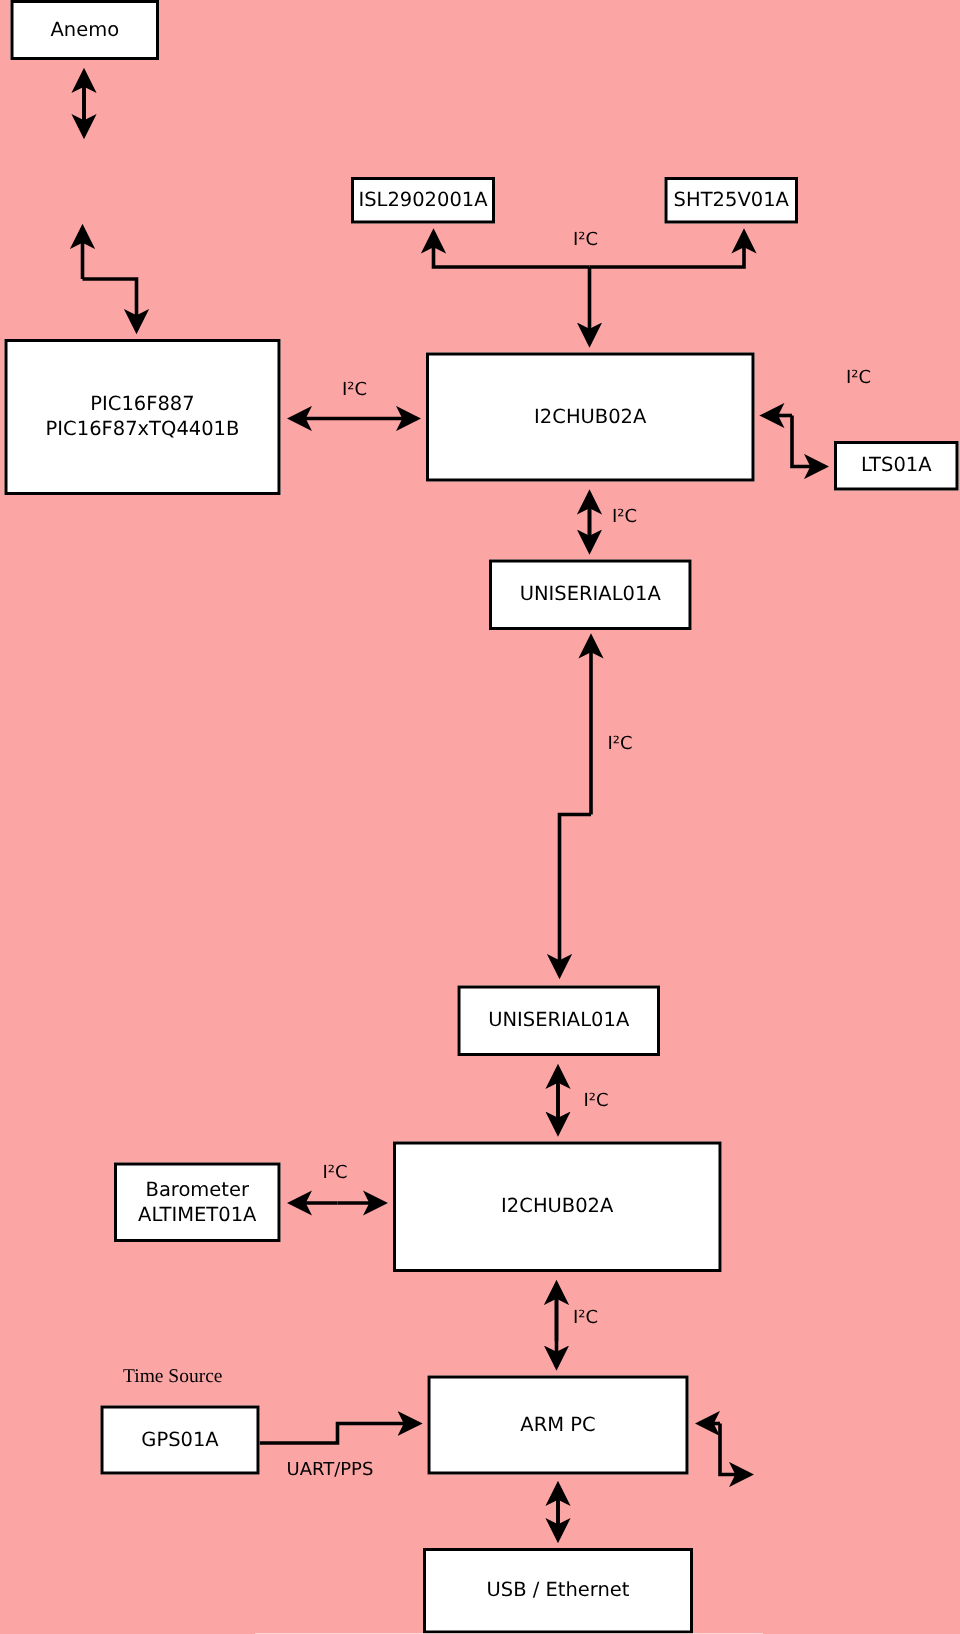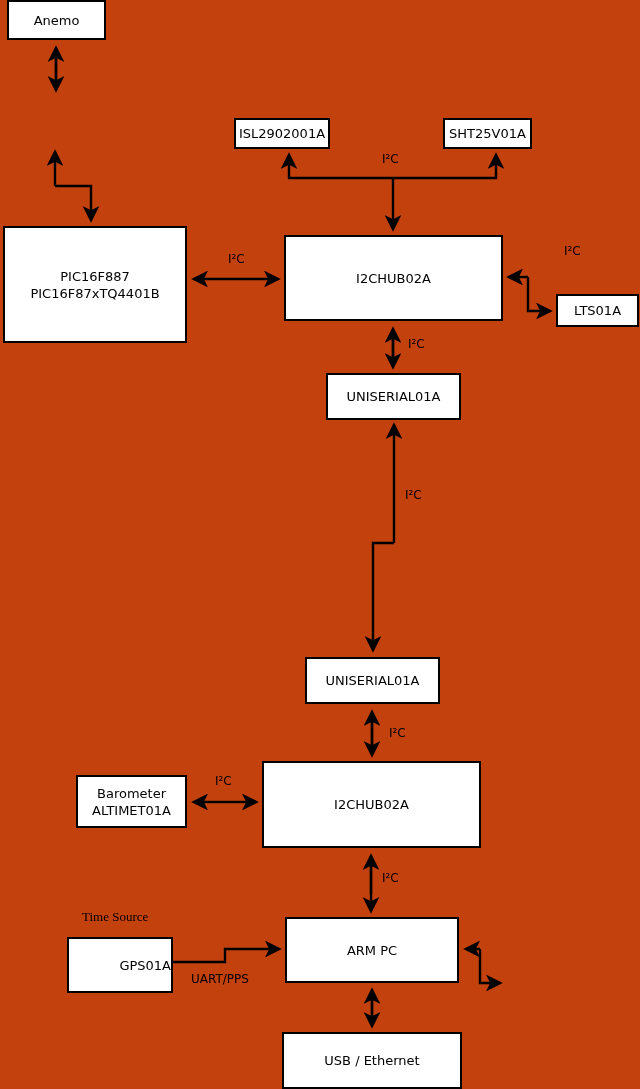--- a/index.html
+++ b/index.html
@@ -7,21 +7,21 @@
     padding: 0;
     background: #ffffff;
   }
   body {
     font-family: "DejaVu Sans", sans-serif;
   }
   #diagram-root {
     position: relative;
     width: 640px;
     height: 1089px;
-    background: #c2410c;
+    background: #fca5a5;
     overflow: hidden;
   }
   svg#wires {
     position: absolute;
     left: 0;
     top: 0;
     width: 640px;
     height: 1089px;
   }
   .node {
@@ -137,21 +137,21 @@
       <line x1="372" y1="1021" x2="372" y2="990" stroke="#000" stroke-width="2.4" marker-end="url(#arrow)"></line>
       <line x1="372" y1="996" x2="372" y2="1026" stroke="#000" stroke-width="2.4" marker-end="url(#arrow)"></line>
     </g>
   </svg>
 
   <div class="node" style="left:7px; top:0px; width:99px; height:40px;">
     <span class="node-label">Anemo</span>
   </div>
 
 
-  <div class="node" style="left:3px; top:226px; width:184px; height:117px;">
+  <div class="node" style="left:3px; top:226px; width:184px; height:104px;">
     <span class="node-label">PIC16F887
 PIC16F87xTQ4401B</span>
   </div>
 
   <div class="node" style="left:234px; top:118px; width:96px; height:31px;">
     <span class="node-label">ISL2902001A</span>
   </div>
 
   <div class="node" style="left:443px; top:118px; width:89px; height:31px;">
     <span class="node-label">SHT25V01A</span>
@@ -175,21 +175,21 @@
 
   <div class="node" style="left:76px; top:775px; width:111px; height:53px;">
     <span class="node-label">Barometer
 ALTIMET01A</span>
   </div>
 
   <div class="node" style="left:262px; top:761px; width:219px; height:87px;">
     <span class="node-label">I2CHUB02A</span>
   </div>
 
-  <div class="node" style="left:67px; top:937px; width:106px; height:56px;justify-content:flex-end;">
+  <div class="node" style="left:67px; top:937px; width:106px; height:46px;">
     <span class="node-label">GPS01A</span>
   </div>
 
   <div class="node" style="left:285px; top:917px; width:174px; height:66px;">
     <span class="node-label">ARM PC</span>
   </div>
 
 
   <div class="node" style="left:282px; top:1032px; width:180px; height:57px;">
     <span class="node-label">USB / Ethernet</span>

